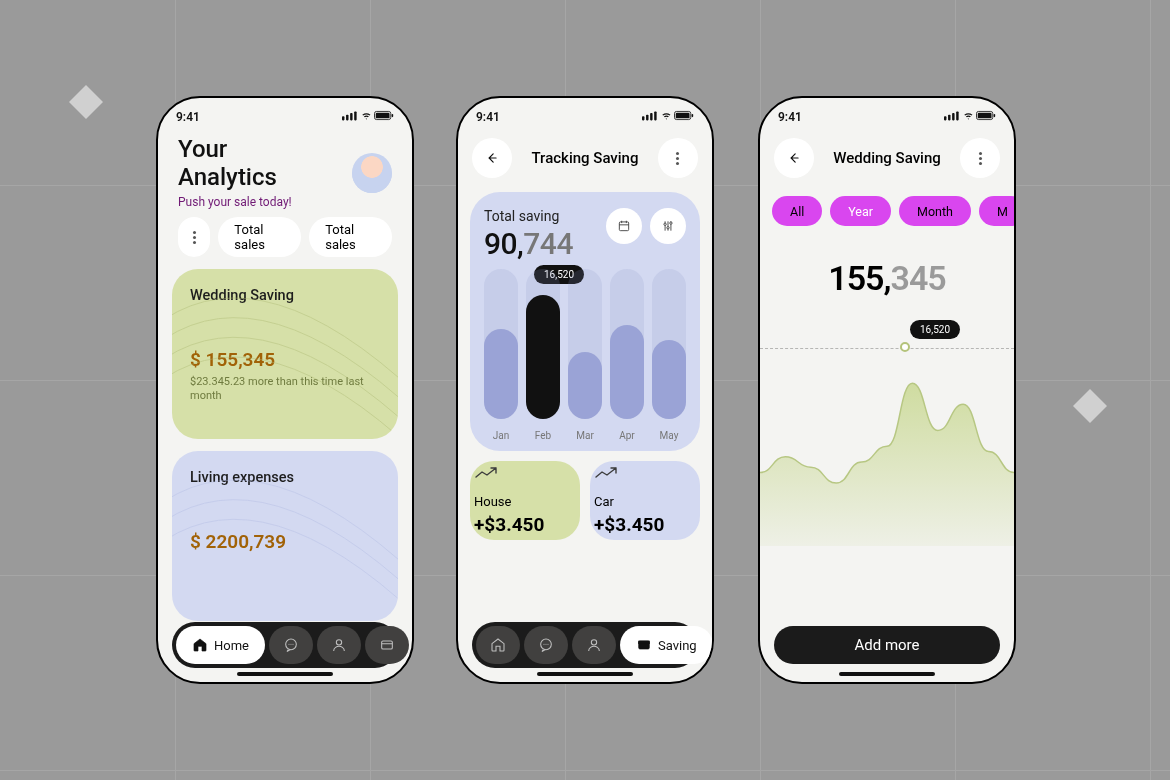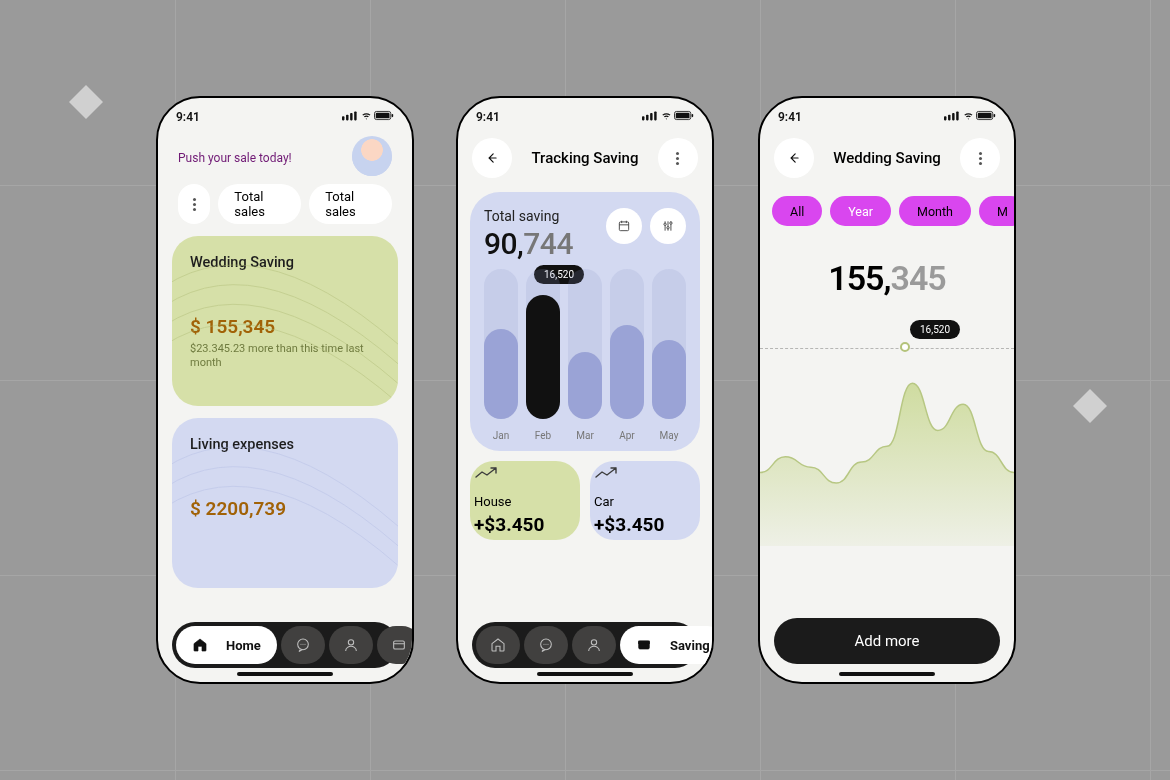--- a/index.html
+++ b/index.html
@@ -57,21 +57,21 @@
   .card{margin:0 14px 12px;border-radius:26px;padding:18px 18px;position:relative;overflow:hidden;}
   .card.green{background:var(--olive);height:170px;}
   .card.lav{background:var(--lav-panel);height:170px;}
   .card .name{font-size:14.5px;font-weight:500;color:#1d1d1d;}
   .card .amt{font-size:19px;font-weight:600;color:#a16207;margin-top:44px;}
   .card .note{font-size:11px;color:#6f7b3f;margin-top:4px;line-height:1.3;max-width:180px;}
   .wave{position:absolute;inset:0;opacity:.45;pointer-events:none;}
 
   .navbar{position:absolute;left:14px;right:14px;bottom:14px;height:46px;border-radius:28px;background:var(--dark);display:flex;align-items:center;padding:4px;gap:4px;}
   .navbtn{flex:0 0 44px;height:38px;border-radius:22px;background:var(--btn-dark);display:flex;align-items:center;justify-content:center;cursor:pointer;}
-  .navbtn.active{background:#fff;flex:0 0 auto;padding:0 16px;gap:18px;color:#111;font-size:13px;font-weight:700;}
+  .navbtn.active{background:#fff;flex:0 0 auto;padding:0 16px;gap:6px;color:#111;font-size:13px;font-weight:400;}
   .navbtn.active.saving{margin-left:auto;}
   .navbtn svg{width:16px;height:16px;}
   .navbtn.active svg path, .navbtn.active svg{fill:#111;stroke:#111;}
   .navbtn:not(.active) svg{stroke:#bfbfbf;fill:none;stroke-width:1.6;}
   .phone .content{position:absolute;top:32px;left:0;right:0;bottom:0;}
 
   
   .topbar{display:flex;align-items:center;justify-content:space-between;padding:8px 14px;}
   .circ{width:40px;height:40px;border-radius:50%;background:#fff;display:flex;align-items:center;justify-content:center;cursor:pointer;}
   .topbar .label{font-size:15px;font-weight:500;}
@@ -102,21 +102,21 @@
   .seg .s{height:30px;border-radius:16px;background:#d946ef;display:flex;align-items:center;justify-content:center;font-size:12.5px;padding:0 18px;cursor:pointer;}
   .seg .s.active{background:#d946ef;color:#fff;}
   .tot{ text-align:center;margin-top:18px;}
   .tot .l{font-size:16px;}
   .tot .v{font-size:34px;font-weight:600;letter-spacing:-1px;margin-top:4px;}
   .tot .v .muted{color:#9a9a9a;}
   .area{position:relative;margin-top:18px;height:230px;overflow:hidden;}
   .dotline{position:absolute;top:32px;left:0;right:0;border-top:1px dashed #b6b6b4;}
   .marker{position:absolute;top:26px;left:140px;width:10px;height:10px;border-radius:50%;background:#fff;border:2px solid #b4c37b;}
   .bubble2{position:absolute;top:4px;left:150px;background:#111;color:#fff;font-size:10px;padding:4px 10px;border-radius:12px;}
-  .cta{position:absolute;left:14px;right:14px;bottom:18px;height:46px;border-radius:30px;background:#1b1b1b;color:#fff;display:flex;align-items:center;justify-content:center;font-size:15px;cursor:pointer;}
+  .cta{position:absolute;left:14px;right:14px;bottom:18px;height:38px;border-radius:30px;background:#1b1b1b;color:#fff;display:flex;align-items:center;justify-content:center;font-size:15px;cursor:pointer;}
 </style>
 </head>
 <body class="gridlines">
 
 <div class="stage">
   <div class="diamond d1"></div>
   <div class="diamond d2"></div>
 
   <div class="phone p1">
     <div class="sb">
@@ -139,20 +139,23 @@
               <rect x="1.5" y="2.5" width="17" height="7" rx="1.5" fill="#111"></rect>
               <rect x="21" y="4" width="2" height="4" rx="1" fill="#111"></rect>
             </g>
         </svg>
       </span>
     </div>
 
     <div class="content">
       <div class="hdr">
         <div>
+          <div class="ttl">
+            <span>Your</span><br><span>Analytics</span>
+          </div>
           <div class="sub">Push your sale today!</div>
         </div>
         <div class="avatar"></div>
       </div>
 
       <div class="pills">
         <div class="pill icon">
           <div class="dots-v">
               <span></span>
               <span></span>

